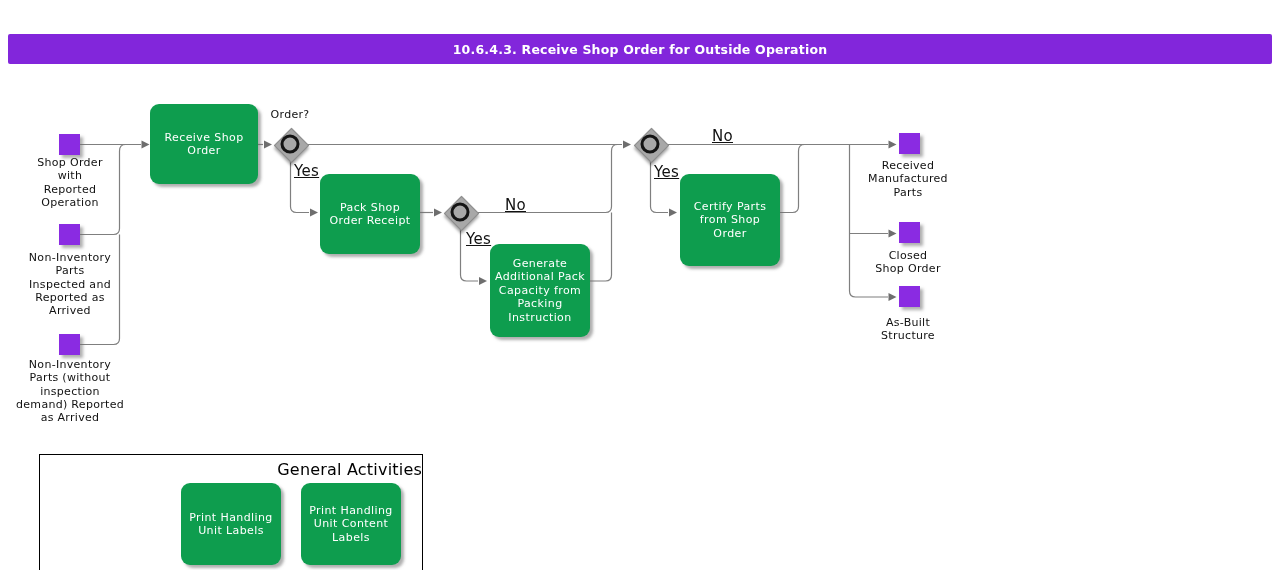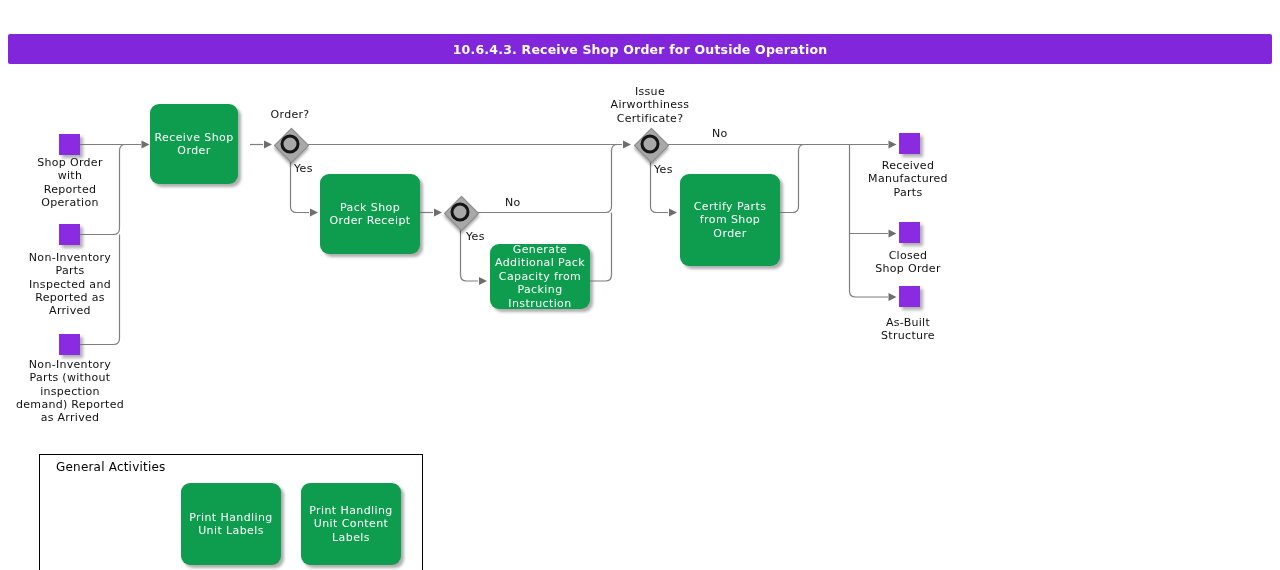--- a/index.html
+++ b/index.html
@@ -29,37 +29,37 @@
   }
   .event{
     position:absolute;width:21px;height:21px;background:var(--event-purple);
     box-shadow:3px 3px 3px rgba(110,110,110,0.55);
   }
   .label{
     position:absolute;color:#111;font-size:11px;line-height:13.3px;letter-spacing:0.3px;
     text-align:center;white-space:pre-line;
   }
   .blabel{
-    position:absolute;color:#111;font-size:11px;letter-spacing:0.3px;white-space:pre;
+    position:absolute;color:#111;font-size:15px;letter-spacing:0.3px;white-space:pre;text-decoration:underline;
   }
   .gateway{position:absolute;width:34px;height:34px;}
   .gateway .diamond{
     position:absolute;left:5.5px;top:5.5px;width:23px;height:23px;
     background:var(--gateway-gray);border:1px solid #8d8d8d;
     transform:rotate(45deg);box-shadow:2px 2px 3px rgba(0,0,0,0.35);
   }
   .gateway .ring{
     position:absolute;left:50%;top:50%;width:13px;height:13px;
     transform:translate(-50%,-50%);border:3px solid #141414;border-radius:50%;
     background:transparent;
   }
   .ga-box{position:absolute;left:39px;top:430px;width:382px;height:130px;border:1px solid #000;}
   .ga-title{
-    position:absolute;left:16px;right:0;top:5px;text-align:left;color:#000;
-    font-size:12px;letter-spacing:0.2px;
+    position:absolute;left:0;right:0;top:5px;text-align:right;color:#000;
+    font-size:16px;letter-spacing:0.2px;
   }
 </style>
 </head>
 <body>
 
 <div id="stage">
 
   <div class="titlebar">10.6.4.3. Receive Shop Order for Outside Operation</div>
 
   <svg class="connectors" width="1280" height="570">
@@ -107,25 +107,25 @@
 Reported as
 Arrived</div>
 
   <div class="event" style="left:59px;top:310px"></div>
   <div class="label" style="left:8px;top:334px;width:124px">Non-Inventory
 Parts (without
 inspection
 demand) Reported
 as Arrived</div>
 
-  <div class="task" style="left:150px;top:80px;width:88px;height:80px">Receive Shop
+  <div class="task" style="left:150px;top:80px;width:108px;height:80px">Receive Shop
 Order</div>
   <div class="task" style="left:320px;top:150px;width:100px;height:80px">Pack Shop
 Order Receipt</div>
-  <div class="task" style="left:490px;top:220px;width:100px;height:65px">Generate
+  <div class="task" style="left:490px;top:220px;width:100px;height:93px">Generate
 Additional Pack
 Capacity from
 Packing
 Instruction</div>
   <div class="task" style="left:680px;top:150px;width:100px;height:92px">Certify Parts
 from Shop
 Order</div>
 
   <div class="gateway" style="left:273px;top:103px">
     <div class="diamond"></div>
@@ -138,23 +138,20 @@
     <div class="diamond"></div>
     <div class="ring"></div>
   </div>
   <div class="blabel" style="left:466px;top:206px">Yes</div>
   <div class="blabel" style="left:505px;top:172px">No</div>
 
   <div class="gateway" style="left:633px;top:103px">
     <div class="diamond"></div>
     <div class="ring"></div>
   </div>
-  <div class="label" style="left:600px;top:61px;width:100px">Issue
-Airworthiness
-Certificate?</div>
   <div class="blabel" style="left:654px;top:139px">Yes</div>
   <div class="blabel" style="left:712px;top:103px">No</div>
 
   <div class="event" style="left:899px;top:109px"></div>
   <div class="label" style="left:848px;top:135px;width:120px">Received
 Manufactured
 Parts</div>
 
   <div class="event" style="left:899px;top:198px"></div>
   <div class="label" style="left:848px;top:225px;width:120px">Closed

